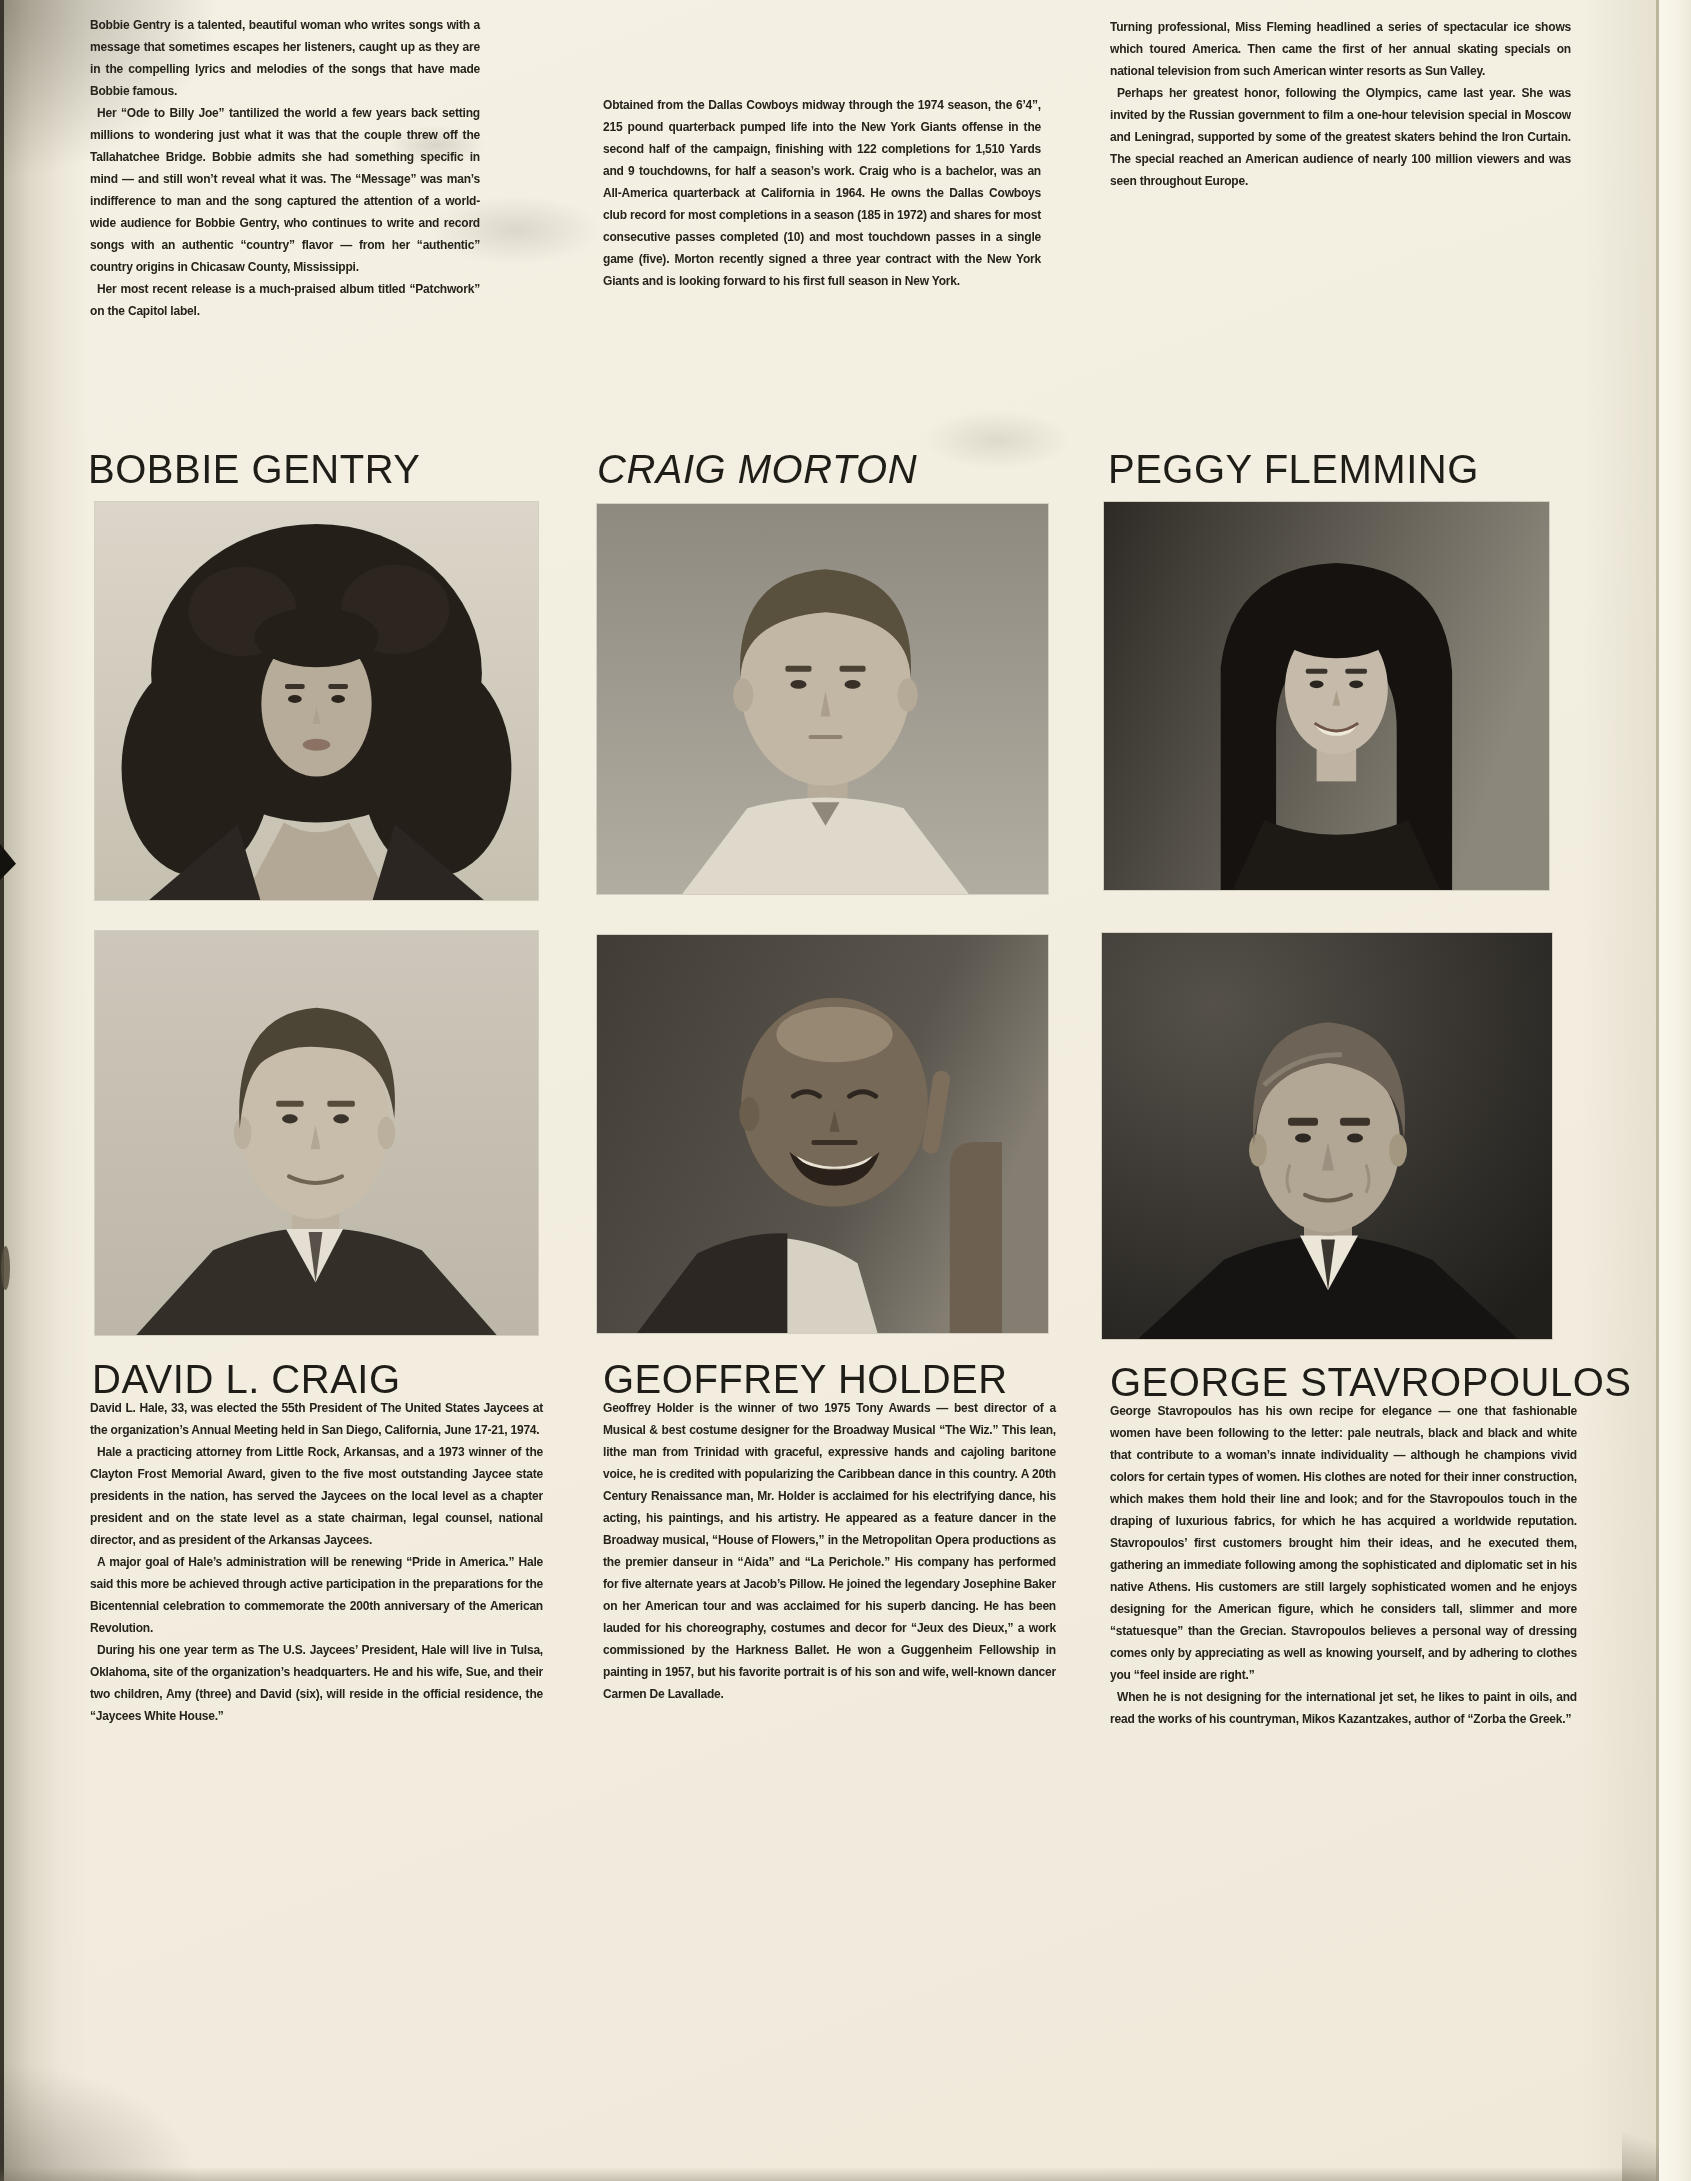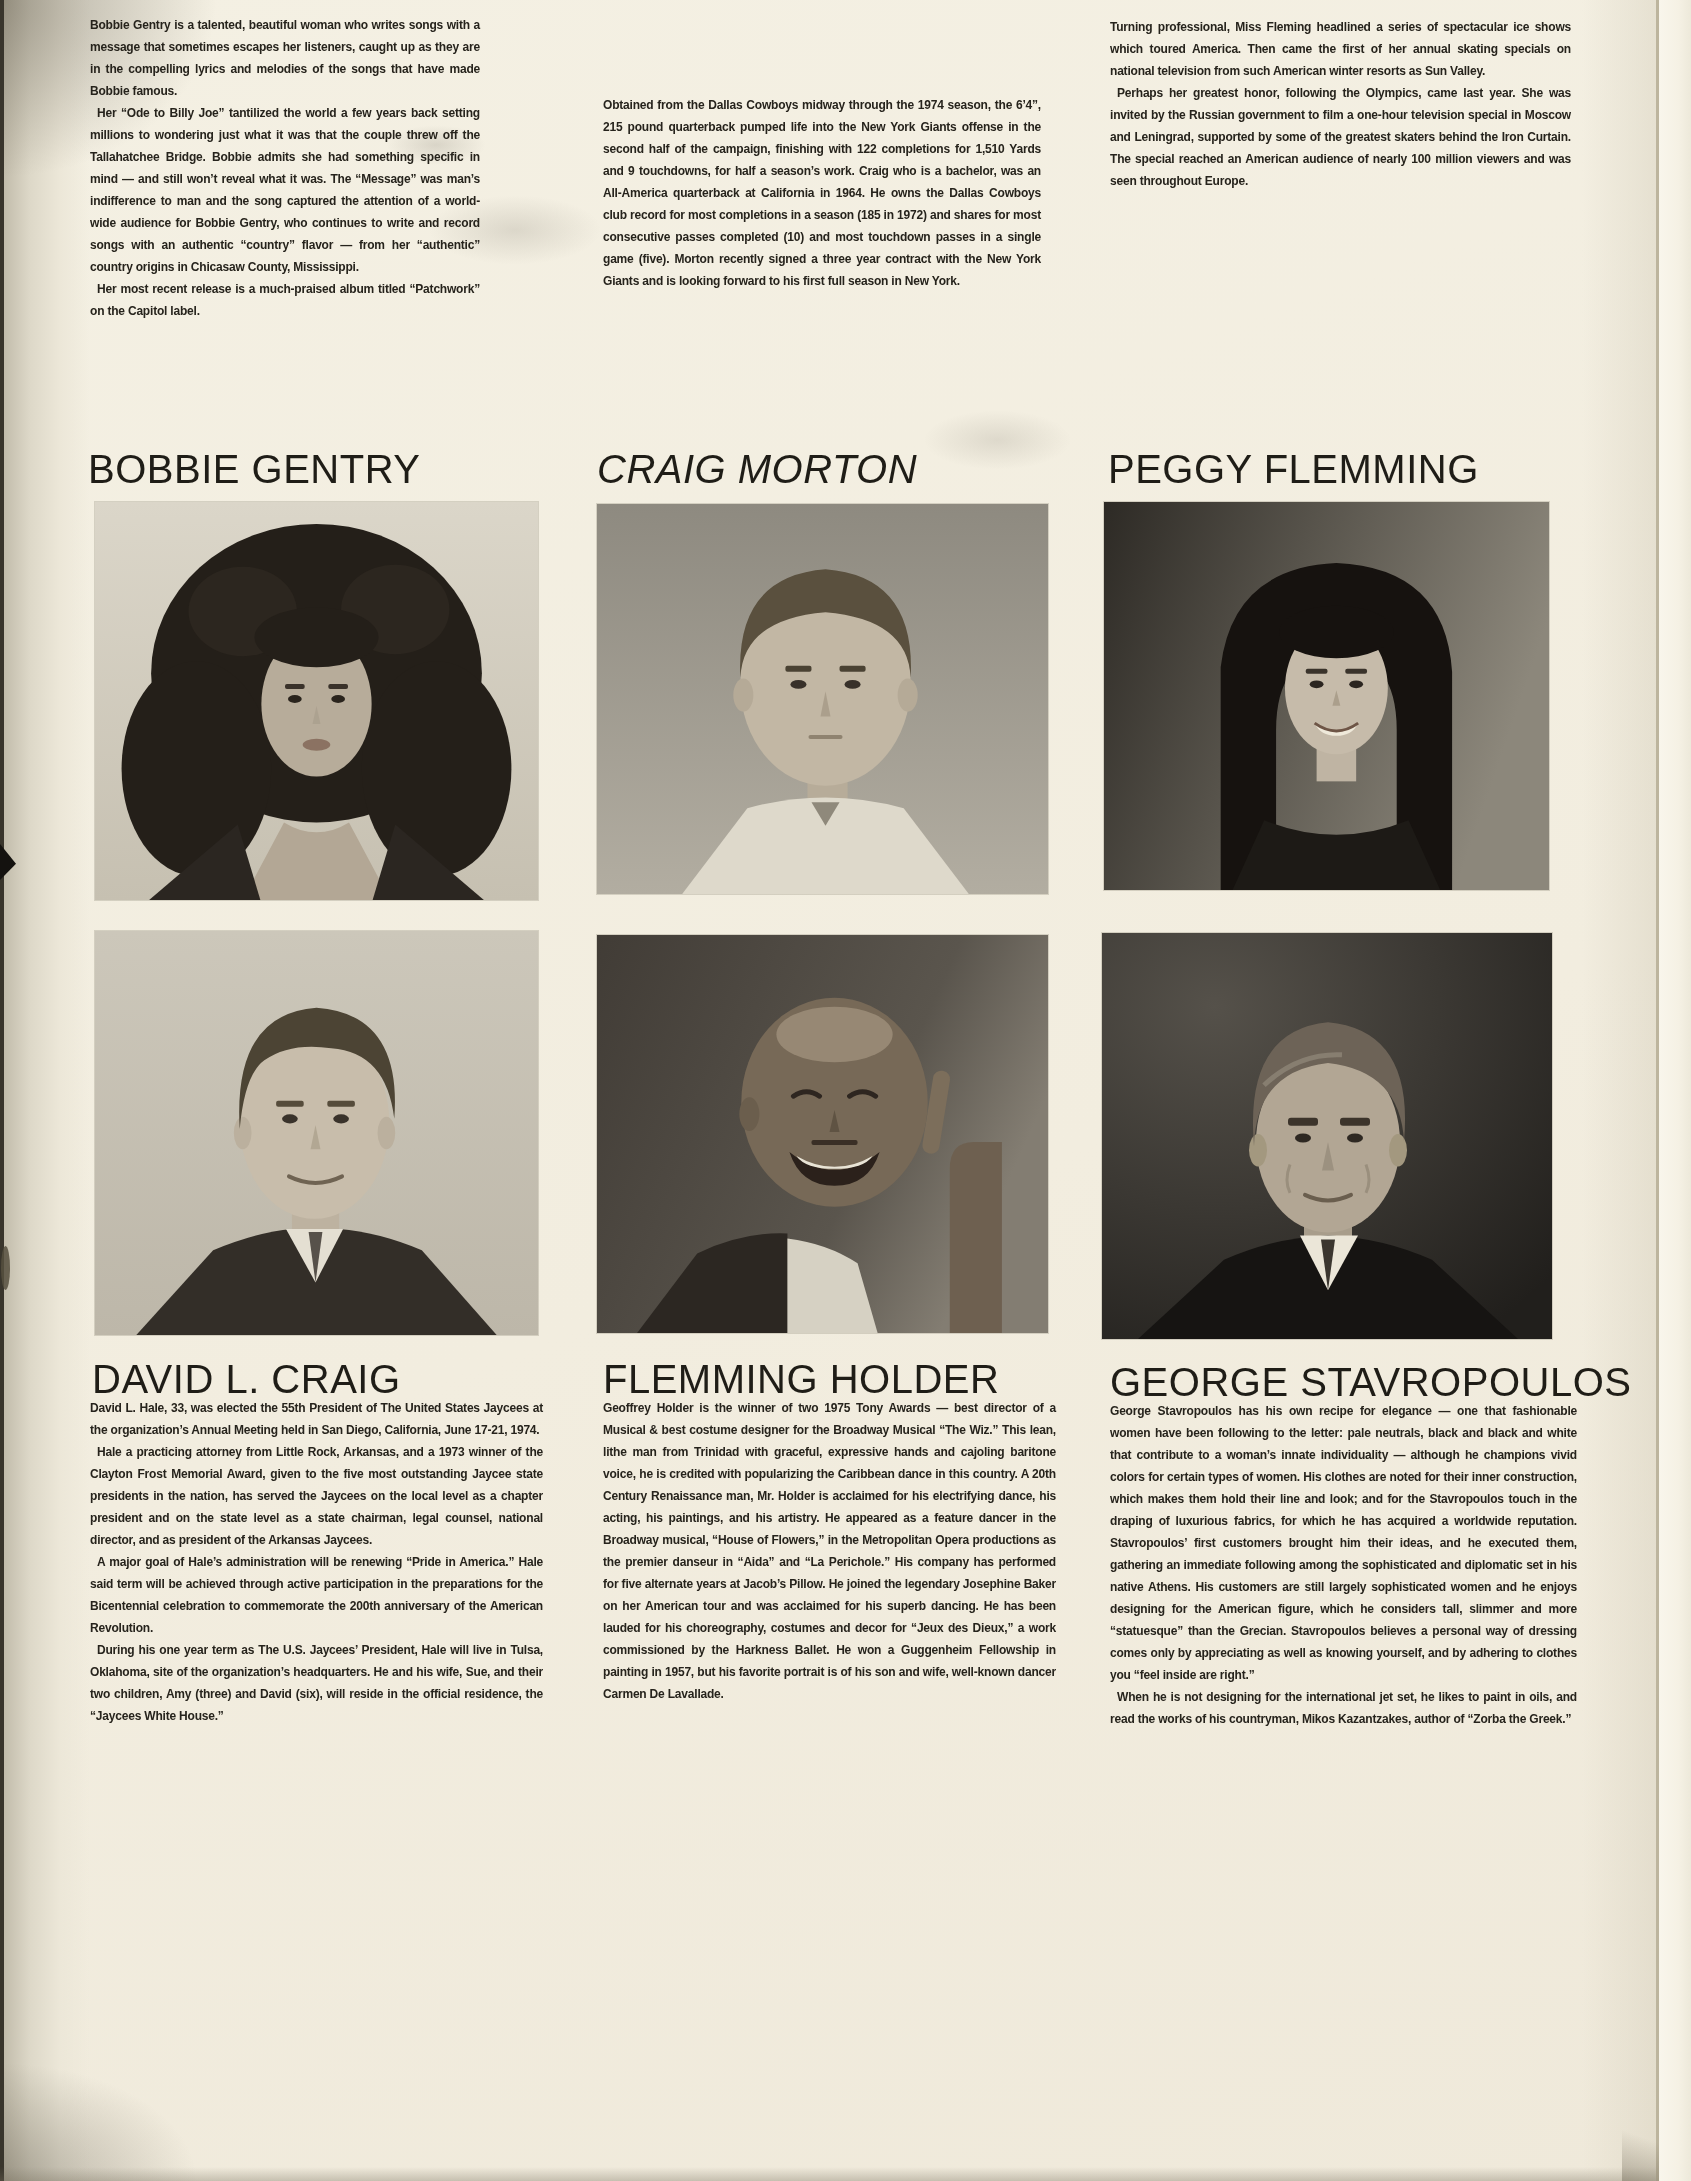--- a/index.html
+++ b/index.html
@@ -270,27 +270,27 @@
       <ellipse cx="201" cy="202" rx="8" ry="4.5" fill="#2e2822"></ellipse>
       <ellipse cx="253" cy="202" rx="8" ry="4.5" fill="#2e2822"></ellipse>
       <path d="M226,206 l-6,28 h12 z" fill="#9c9180"></path>
       <path d="M203,258 q23,11 46,0" stroke="#6a5e4e" stroke-width="4" fill="none" stroke-linecap="round"></path>
       <path d="M188,228 q-6,16 0,28" stroke="#9a8f7d" stroke-width="3" fill="none"></path>
       <path d="M264,228 q6,16 0,28" stroke="#9a8f7d" stroke-width="3" fill="none"></path>
     </svg>
   </figure>
 
   <h2 class="name-heading h-hale">DAVID L. CRAIG</h2>
-  <h2 class="name-heading h-holder">FLEMMING HOLDER</h2>
+  <h2 class="name-heading h-holder">GEOFFREY HOLDER</h2>
   <h2 class="name-heading h-george">GEORGE STAVROPOULOS</h2>
 
   <article class="col b1">
     <p>David L. Hale, 33, was elected the 55th President of The United States Jaycees at the organization’s Annual Meeting held in San Diego, California, June 17-21, 1974.</p>
     <p>Hale a practicing attorney from Little Rock, Arkansas, and a 1973 winner of the Clayton Frost Memorial Award, given to the five most outstanding Jaycee state presidents in the nation, has served the Jaycees on the local level as a chapter president and on the state level as a state chairman, legal counsel, national director, and as president of the Arkansas Jaycees.</p>
-    <p>A major goal of Hale’s administration will be renewing “Pride in America.” Hale said term will be achieved through active participation in the preparations for the Bicentennial celebration to commemorate the 200th anniversary of the American Revolution.</p>
+    <p>A major goal of Hale’s administration will be renewing “Pride in America.” Hale said this more be achieved through active participation in the preparations for the Bicentennial celebration to commemorate the 200th anniversary of the American Revolution.</p>
     <p>During his one year term as The U.S. Jaycees’ President, Hale will live in Tulsa, Oklahoma, site of the organization’s headquarters. He and his wife, Sue, and their two children, Amy (three) and David (six), will reside in the official residence, the “Jaycees White House.”</p>
   </article>
 
   <article class="col b2">
     <p>Geoffrey Holder is the winner of two 1975 Tony Awards — best director of a Musical &amp; best costume designer for the Broadway Musical “The Wiz.” This lean, lithe man from Trinidad with graceful, expressive hands and cajoling baritone voice, he is credited with popularizing the Caribbean dance in this country. A 20th Century Renaissance man, Mr. Holder is acclaimed for his electrifying dance, his acting, his paintings, and his artistry. He appeared as a feature dancer in the Broadway musical, “House of Flowers,” in the Metropolitan Opera productions as the premier danseur in “Aida” and “La Perichole.” His company has performed for five alternate years at Jacob’s Pillow. He joined the legendary Josephine Baker on her American tour and was acclaimed for his superb dancing. He has been lauded for his choreography, costumes and decor for “Jeux des Dieux,” a work commissioned by the Harkness Ballet. He won a Guggenheim Fellowship in painting in 1957, but his favorite portrait is of his son and wife, well-known dancer Carmen De Lavallade.</p>
   </article>
 
   <article class="col b3">
     <p>George Stavropoulos has his own recipe for elegance — one that fashionable women have been following to the letter: pale neutrals, black and black and white that contribute to a woman’s innate individuality — although he champions vivid colors for certain types of women. His clothes are noted for their inner construction, which makes them hold their line and look; and for the Stavropoulos touch in the draping of luxurious fabrics, for which he has acquired a worldwide reputation. Stavropoulos’ first customers brought him their ideas, and he executed them, gathering an immediate following among the sophisticated and diplomatic set in his native Athens. His customers are still largely sophisticated women and he enjoys designing for the American figure, which he considers tall, slimmer and more “statuesque” than the Grecian. Stavropoulos believes a personal way of dressing comes only by appreciating as well as knowing yourself, and by adhering to clothes you “feel inside are right.”</p>
     <p>When he is not designing for the international jet set, he likes to paint in oils, and read the works of his countryman, Mikos Kazantzakes, author of “Zorba the Greek.”</p>

